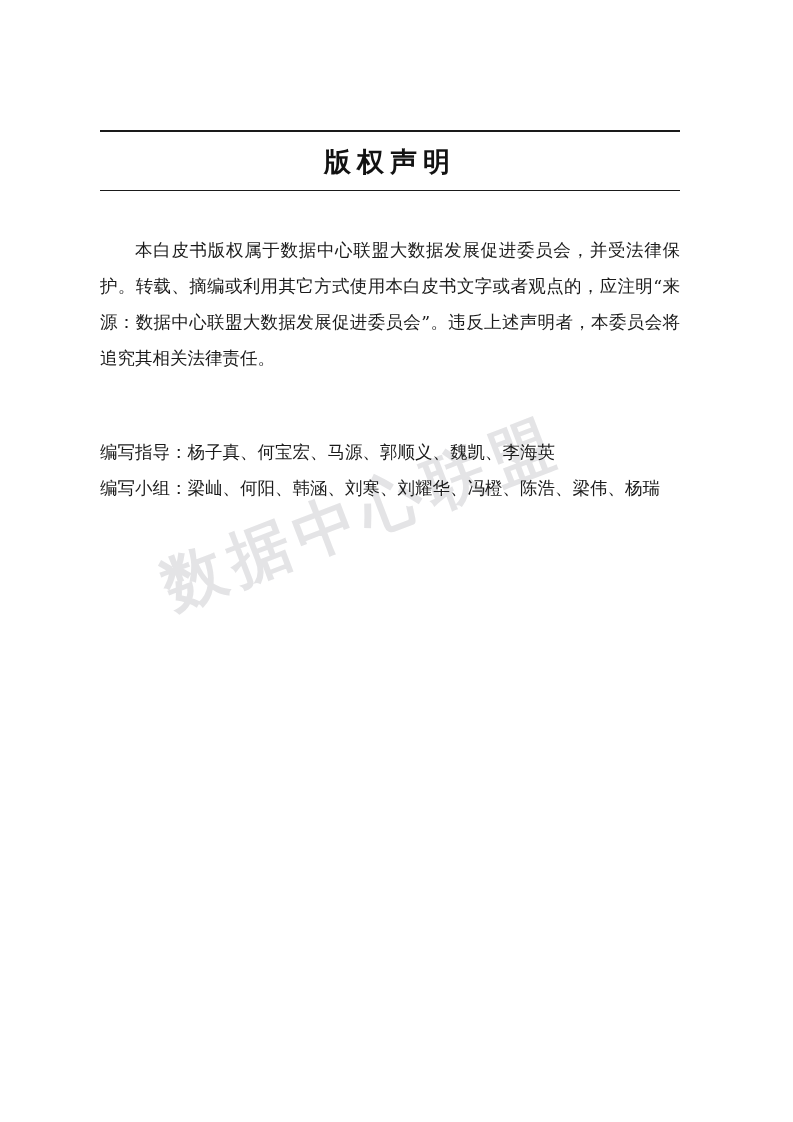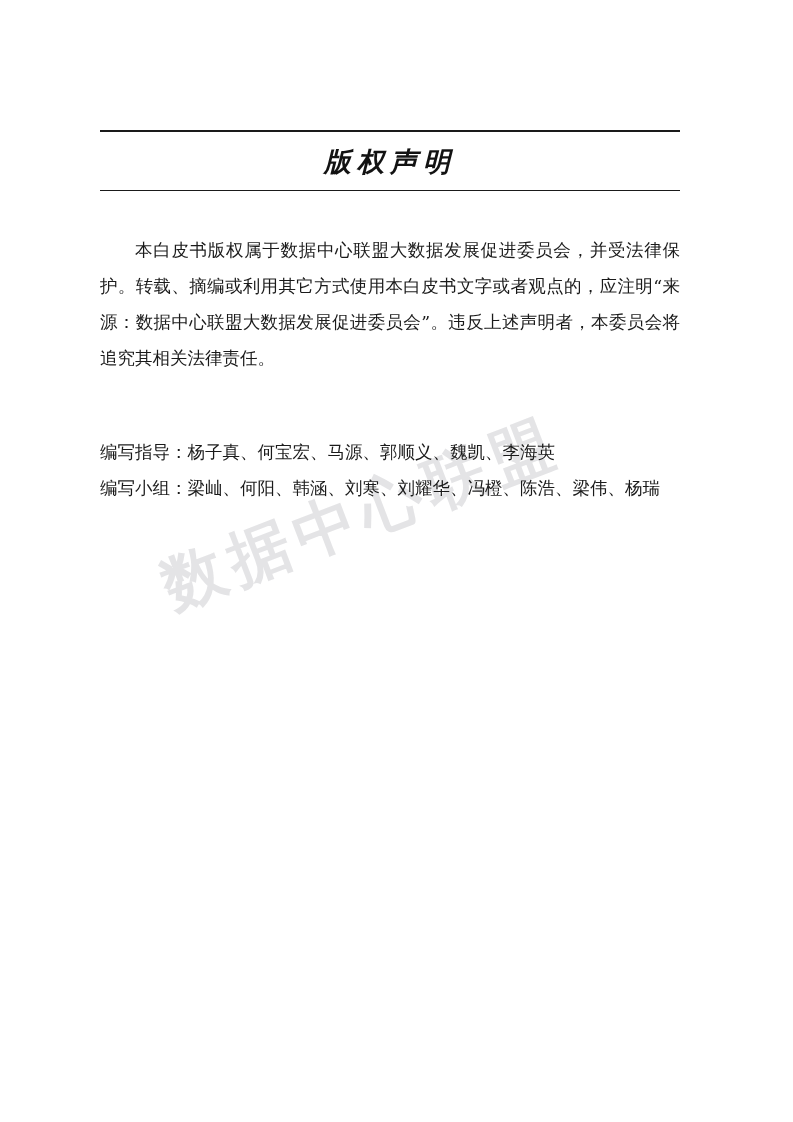--- a/index.html
+++ b/index.html
@@ -34,21 +34,20 @@
     padding: 14px 0 12px 0;
     text-align: center;
   }
   .title {
     font-family: "DejaVu Serif", "Liberation Serif", serif;
     font-size: 27px;
     letter-spacing: 6px;
     font-weight: 600;
     color: #121212;
     line-height: 1.2;
-    font-style: italic;
   }
   .body-para {
     margin-top: 42px;
     font-size: 17.5px;
     line-height: 2.05;
     text-align: justify;
     text-justify: inter-ideograph;
     text-indent: 2em;
     color: #1a1a1a;
     font-family: "DejaVu Serif", "Liberation Serif", serif;

